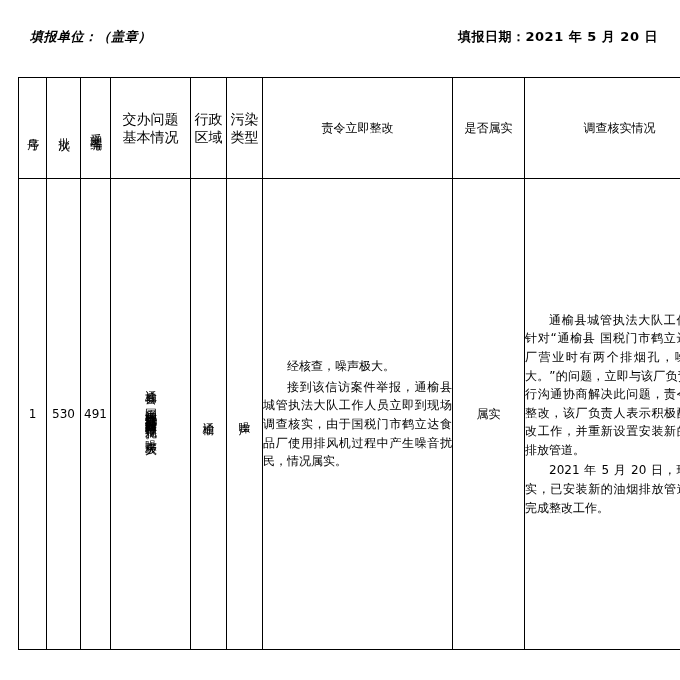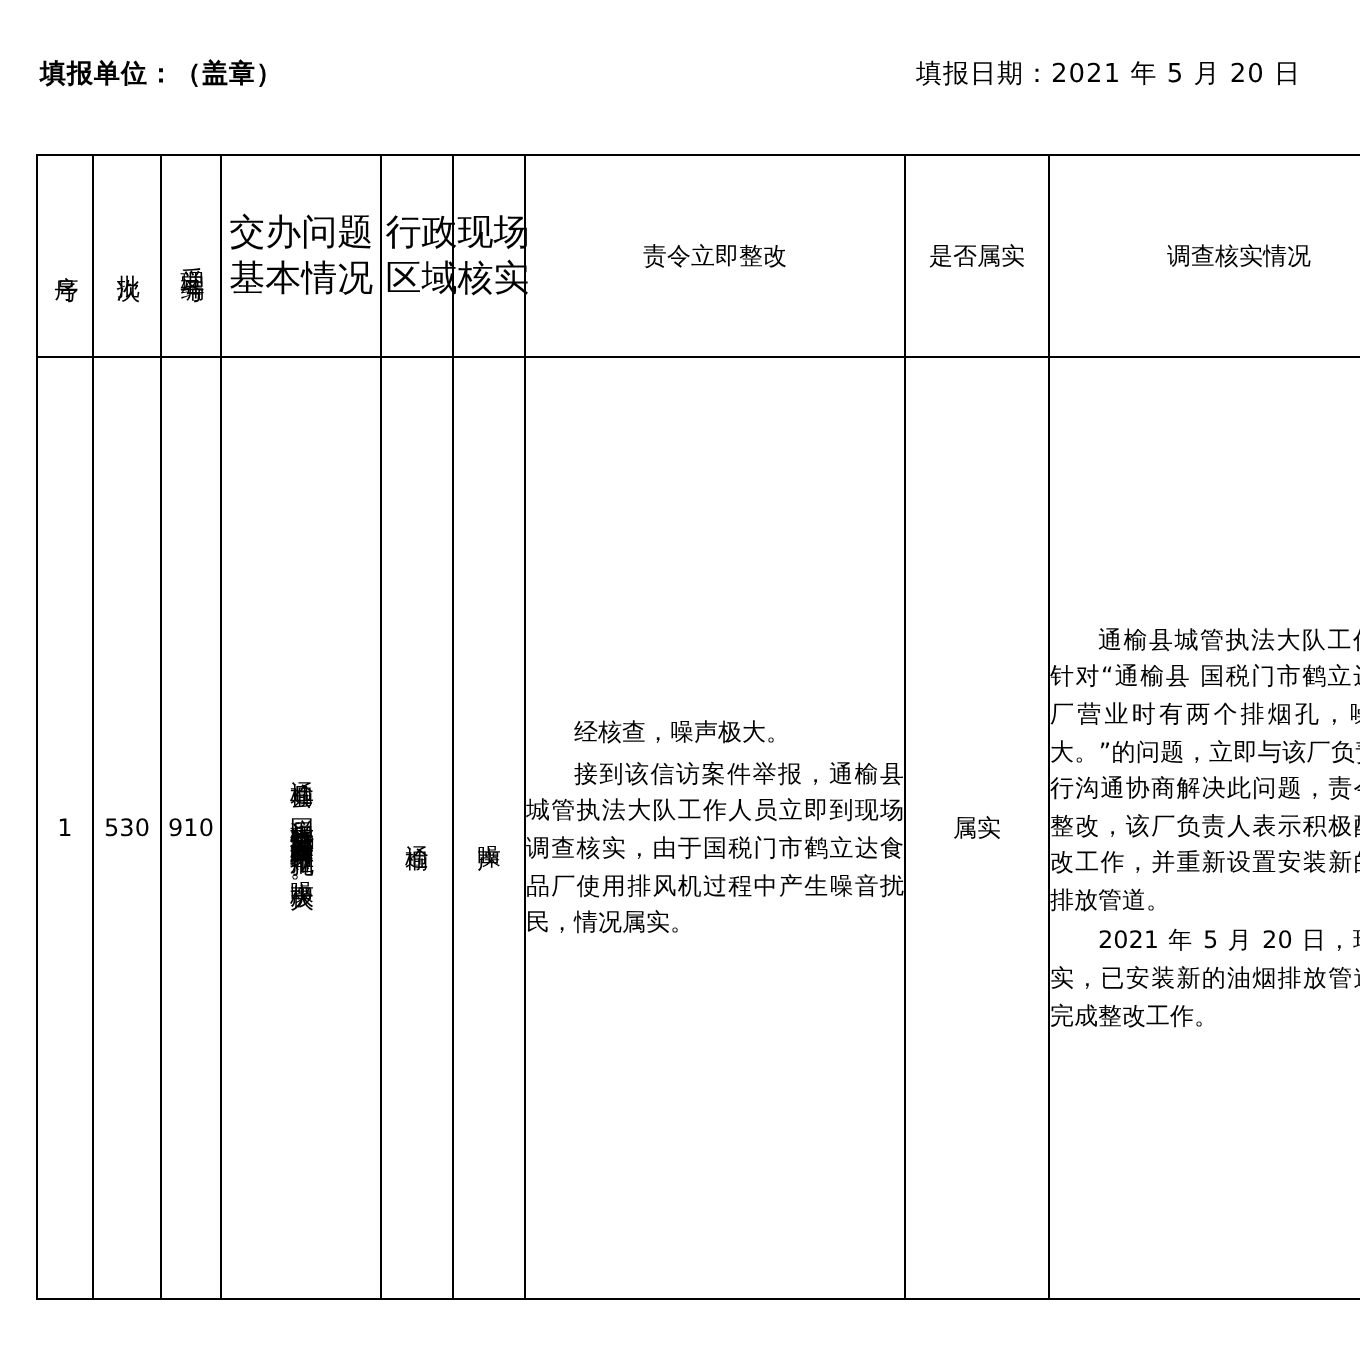--- a/index.html
+++ b/index.html
@@ -22,33 +22,34 @@
   }
   .header-row {
     position: absolute;
     top: 28px;
     left: 0;
     width: 680px;
     height: 22px;
   }
   .header-unit {
     position: absolute;
-    left: 20px;
+    left: 30px;
     top: 0;
     font-size: 13px;
     font-weight: bold;
     letter-spacing: 0.5px;
     white-space: nowrap;
+    font-style: italic;
   }
   .header-date {
     position: absolute;
     left: 458px;
     top: 0;
     font-size: 13px;
-    font-weight: normal;
+    font-weight: bold;
     letter-spacing: 0.5px;
     white-space: nowrap;
   }
   table.main-table {
     position: absolute;
     top: 77px;
     left: 18px;
     width: 645px;
     border-collapse: collapse;
     table-layout: fixed;
@@ -72,21 +73,21 @@
     writing-mode: vertical-rl;
     text-orientation: upright;
     letter-spacing: 2px;
     margin: 0 auto;
     display: inline-block;
     font-size: 12px;
     line-height: 1.3;
   }
   .hdr-wrap2 {
     display: inline-block;
-    font-size: 18px;
+    font-size: 14px;
     line-height: 1.3;
     width: 2.2em;
     word-break: break-all;
   }
   
   .body-cell {
     height: 470px;
     font-size: 12px;
     line-height: 1.55;
     padding: 4px 5px;
@@ -179,38 +180,38 @@
         <th class="hdr">
           <span class="hdr-vert">受理编号</span>
         </th>
         <th class="hdr">
           <span class="hdr-wrap2" style="width:4.4em;">交办问题基本情况</span>
         </th>
         <th class="hdr">
           <span class="hdr-wrap2">行政区域</span>
         </th>
         <th class="hdr">
-          <span class="hdr-wrap2">现场核实</span>
+          <span class="hdr-wrap2">污染类型</span>
         </th>
         <th class="hdr">
           <span>责令立即整改</span>
         </th>
         <th class="hdr">
           <span>是否属实</span>
         </th>
         <th class="hdr">
           <span>调查核实情况</span>
         </th>
       </tr>
     </thead>
     <tbody>
       <tr>
         <td class="body-cell c-center">1</td>
         <td class="body-cell c-center">530</td>
-        <td class="body-cell c-center">910</td>
+        <td class="body-cell c-center">491</td>
         <td class="body-cell">
           <div class="desc-vert-wrap">
             <span class="desc-vert">通榆县 国税门市鹤立达食品厂营业时有两个排烟孔，噪声极大。</span>
           </div>
         </td>
         <td class="body-cell">
           <div class="vert-block">
             <span class="vert-text">通榆</span>
           </div>
         </td>

